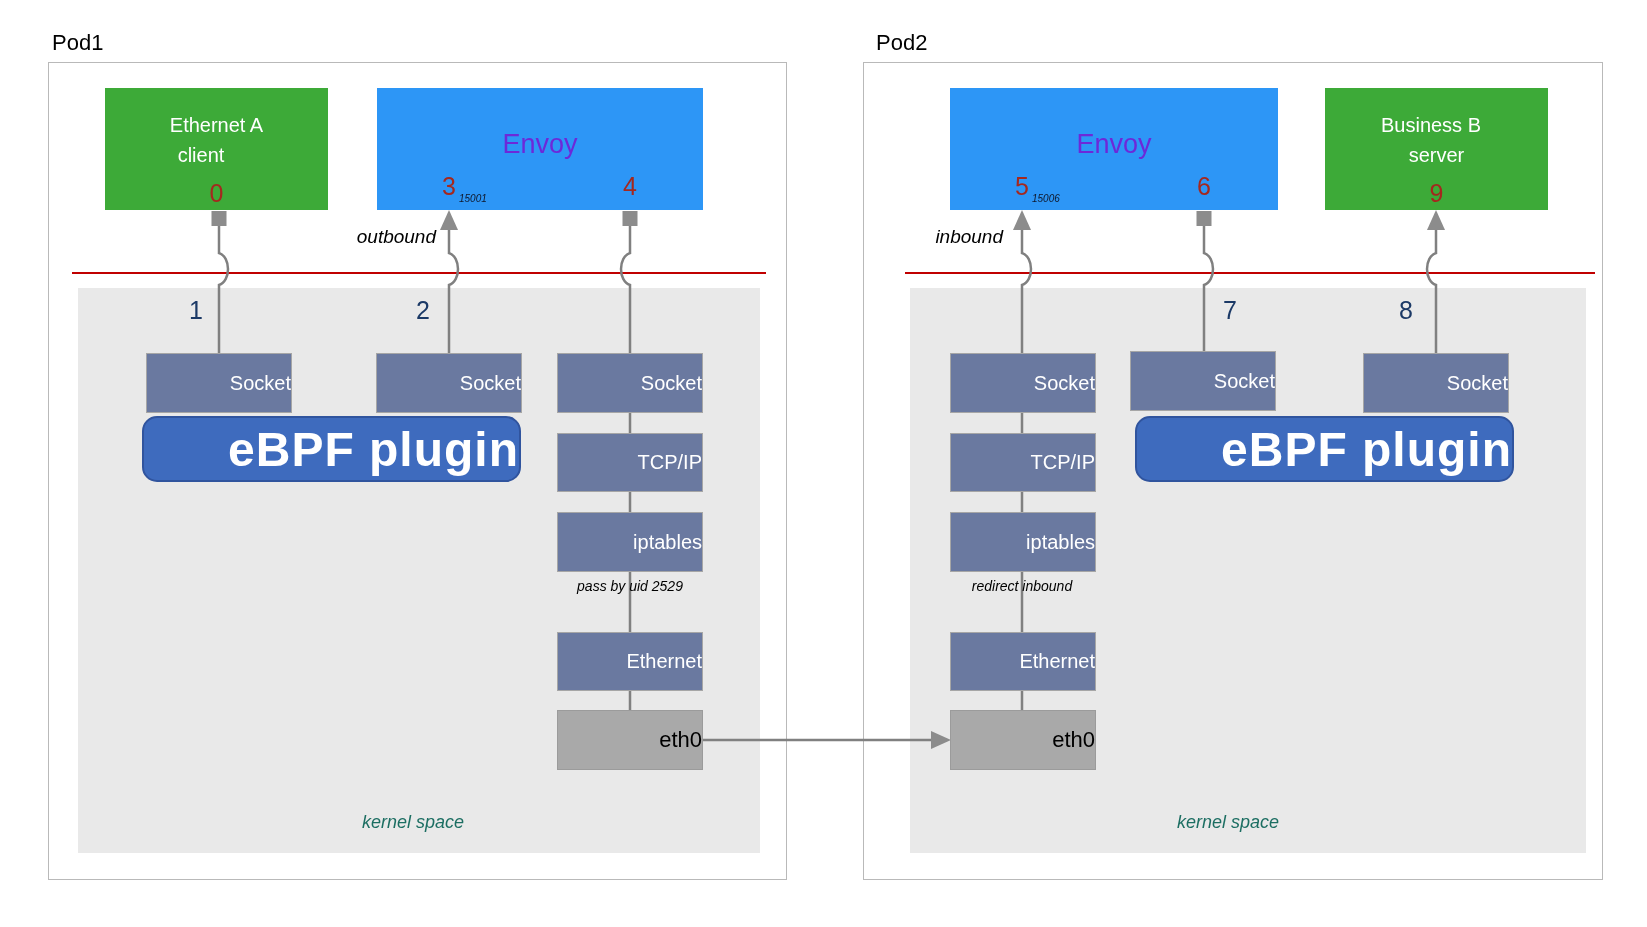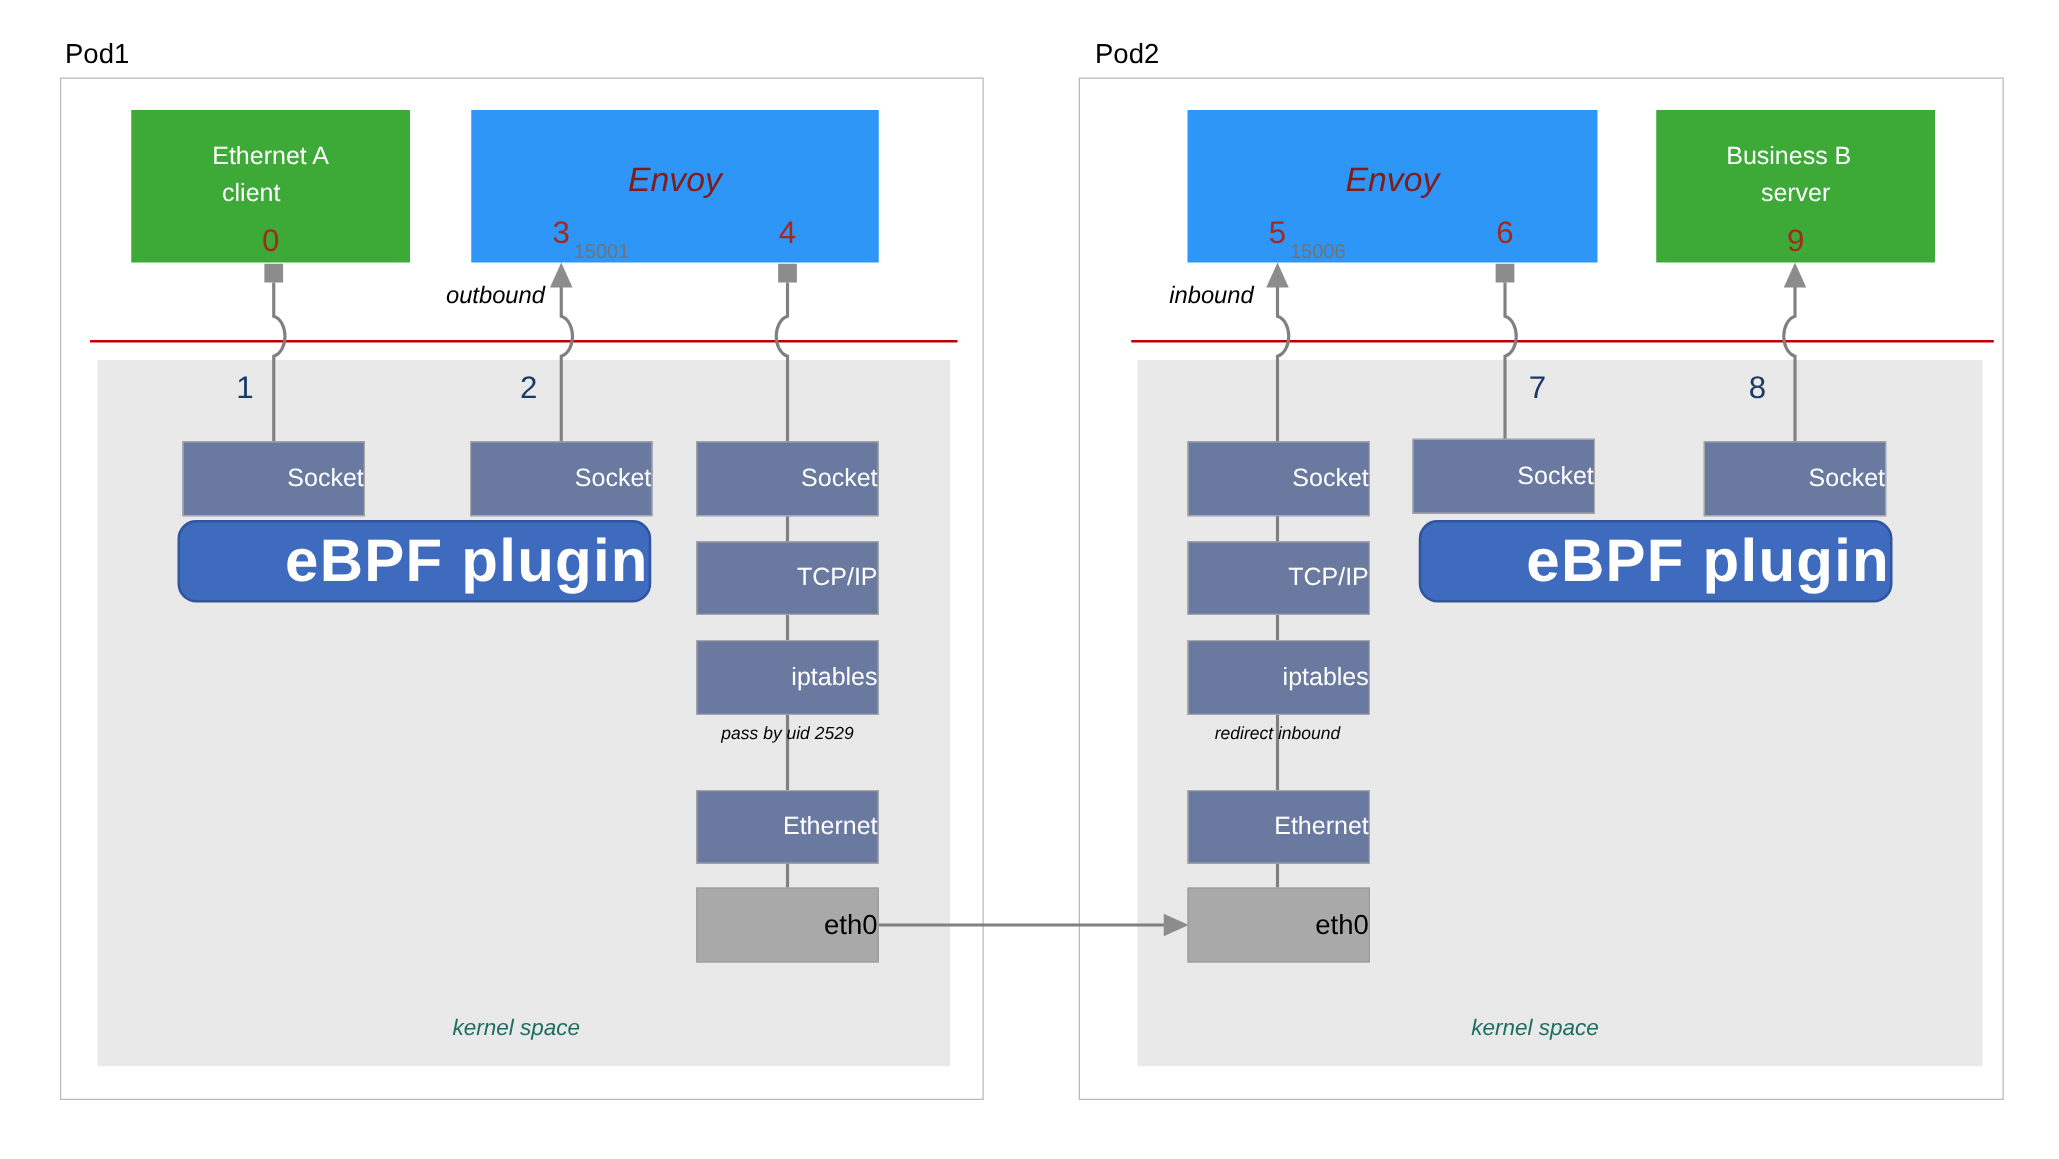--- a/index.html
+++ b/index.html
@@ -18,25 +18,25 @@
   .solidgreen{background:var(--business-green,#3DAA38);border:none;}
   .solidblue{background:var(--envoy-blue,#2D96F6);border:none;}
   .gray{background:var(--eth0-gray,#A9A9A9);border:1.5px solid #9b9b9b;color:#000;font-size:22px;}
   .ebpf{
     background:var(--ebpf-fill,#3E6BBE);border:2.5px solid var(--ebpf-border,#30549E);
     border-radius:15px;font-weight:bold;font-size:48px;letter-spacing:1px;
   }
   .lbl{position:absolute;color:#000;line-height:1.15;}
   .ctr{text-align:center;}
   .podtitle{font-size:22px;}
-  .envoy-name{font-size:27px;color:#7f1d1d;font-style:italic;}
+  .envoy-name{font-size:27px;color:#6d28d9;}
   .bizline{font-size:20px;color:#fff;}
   .num-red{color:var(--step-red,#A5281E);font-size:25px;}
   .num-navy{color:var(--step-navy,#1B3966);font-size:25px;}
-  .port{font-size:16px;color:#737373;}
+  .port{font-style:italic;font-size:10px;color:#0f172a;}
   .flow{font-style:italic;font-size:19px;text-align:right;}
   .note{font-style:italic;font-size:14px;}
   .kspace{font-style:italic;font-size:18px;color:var(--kernel-text-teal,#1C6E62);}
   svg.wires{position:absolute;left:0;top:0;z-index:4;}
   .conn{stroke:var(--connector-gray,#808080);stroke-width:2.5;fill:none;}
   .marker{fill:#8C8C8C;stroke:none;}
   .z1{z-index:1}.z2{z-index:2}.z3{z-index:3}.z5{z-index:5}.z6{z-index:6}
 </style>
 </head>
 <body>

